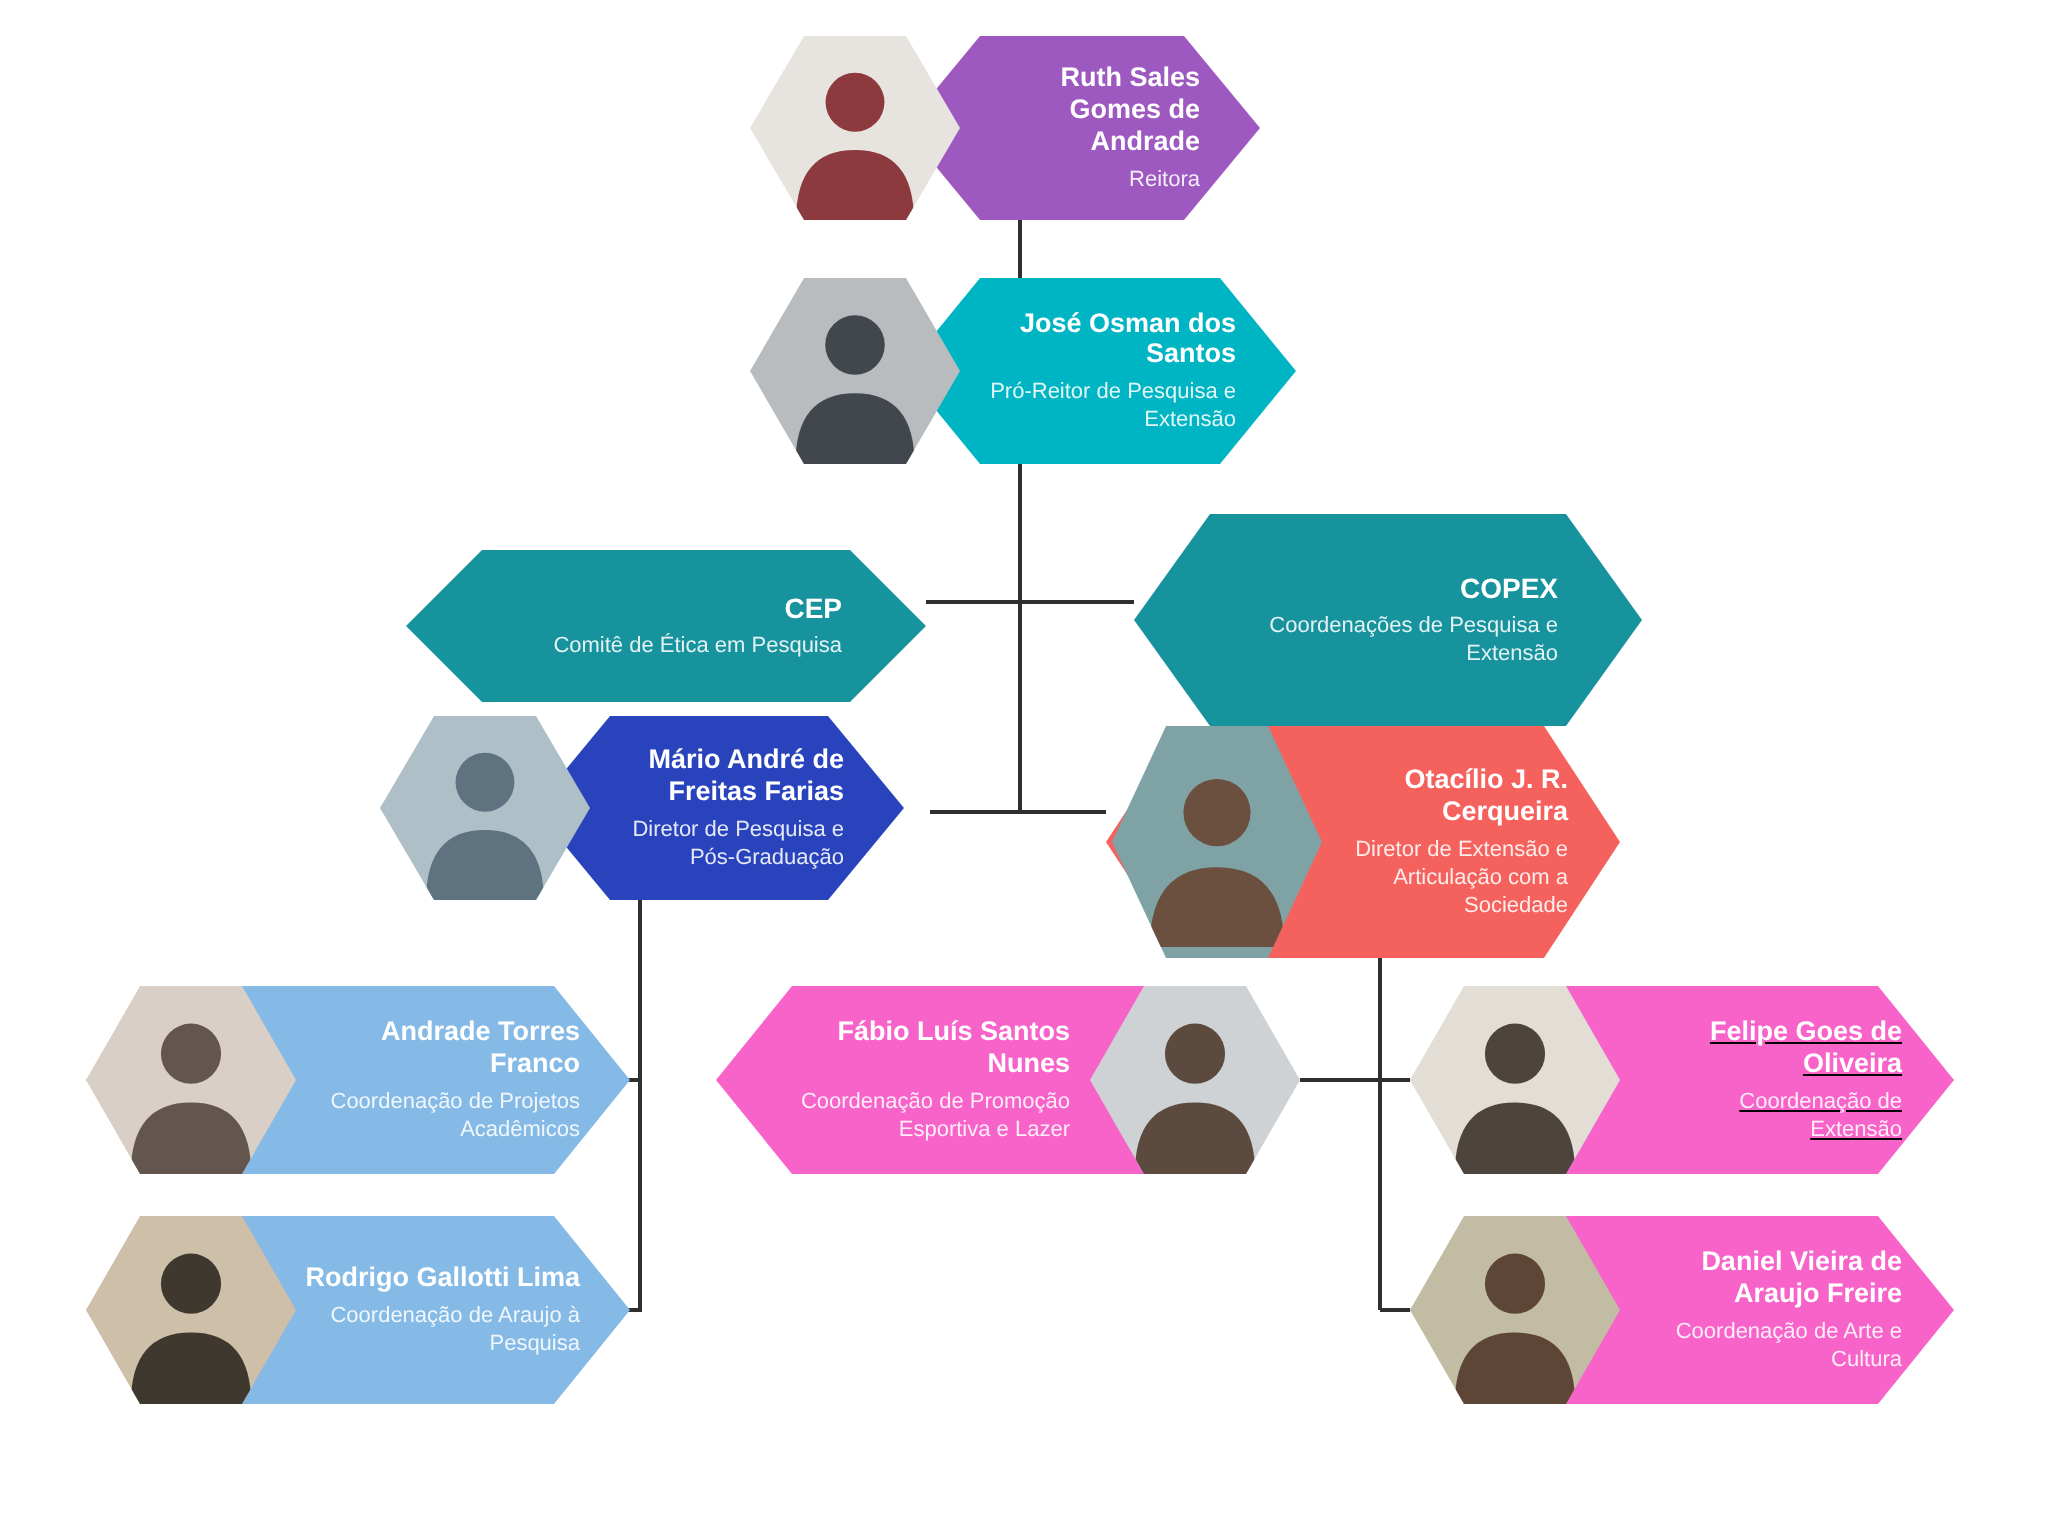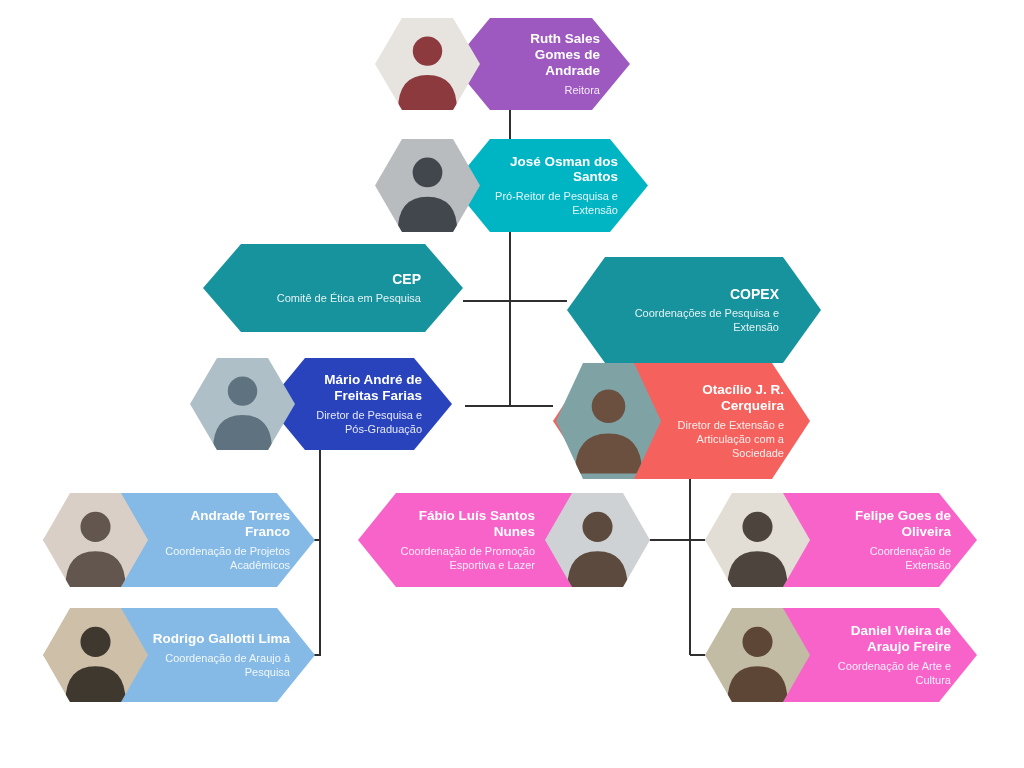--- a/index.html
+++ b/index.html
@@ -60,21 +60,21 @@
       </div>
     </div>
     <div class="photo" style="left: 0px; --pbg: #b9bcbe; --pfg: #41474d;">
       <svg viewBox="0 0 100 100">
           <circle class="head" cx="50" cy="36" r="16"></circle>
           <path class="body" d="M18 100 Q18 62 50 62 Q82 62 82 100 Z"></path>
         </svg>
     </div>
   </div>
 
-  <div class="node" style="left:203px;top:244px;width:260px;height:88px">
+  <div class="node" style="left:203px;top:275px;width:260px;height:76px">
     <div class="hex" style="left: 0px; width: 260px; background: rgb(23, 147, 158);">
       <div class="txt" style="padding-left:36px;padding-right:42px">
         <div class="name" style="font-size:14px">CEP</div>
         <div class="role">Comitê de Ética em Pesquisa</div>
       </div>
     </div>
   </div>
 
   <div class="node" style="left:567px;top:257px;width:254px;height:106px">
     <div class="hex" style="left: 0px; width: 254px; background: rgb(23, 147, 158);">
@@ -154,21 +154,21 @@
     </div>
     <div class="photo" style="left: 187px; --pbg: #cfd2d4; --pfg: #5c4a3e;">
       <svg viewBox="0 0 100 100">
           <circle class="head" cx="50" cy="36" r="16"></circle>
           <path class="body" d="M18 100 Q18 62 50 62 Q82 62 82 100 Z"></path>
         </svg>
     </div>
   </div>
 
   <div class="node" style="left:705px;top:493px;width:272px;height:94px">
-    <div class="hex" style="left: 0px; width: 272px; background: rgb(247, 99, 201);">
+    <div class="hex" style="left: 0px; width: 272px; background: rgb(247, 99, 201); text-decoration: underline;">
       <div class="txt" style="padding-left:118px;padding-right:26px">
         <div class="name">Felipe Goes de Oliveira</div>
         <div class="role">Coordenação de Extensão</div>
       </div>
     </div>
     <div class="photo" style="left: 0px; --pbg: #e2ded6; --pfg: #4d453d;">
       <svg viewBox="0 0 100 100">
           <circle class="head" cx="50" cy="36" r="16"></circle>
           <path class="body" d="M18 100 Q18 62 50 62 Q82 62 82 100 Z"></path>
         </svg>

